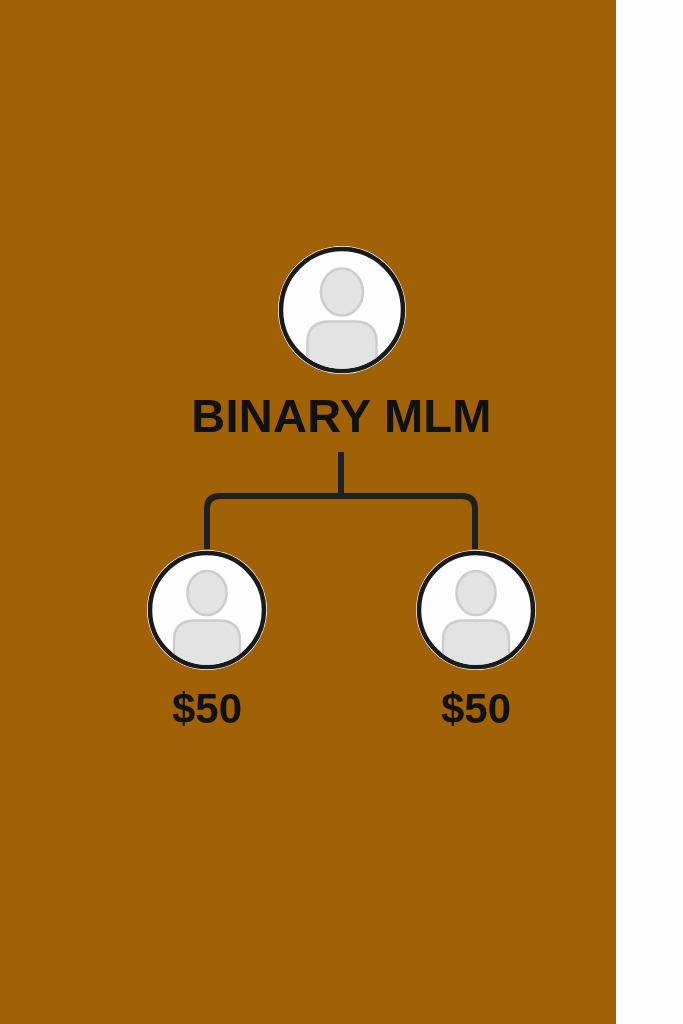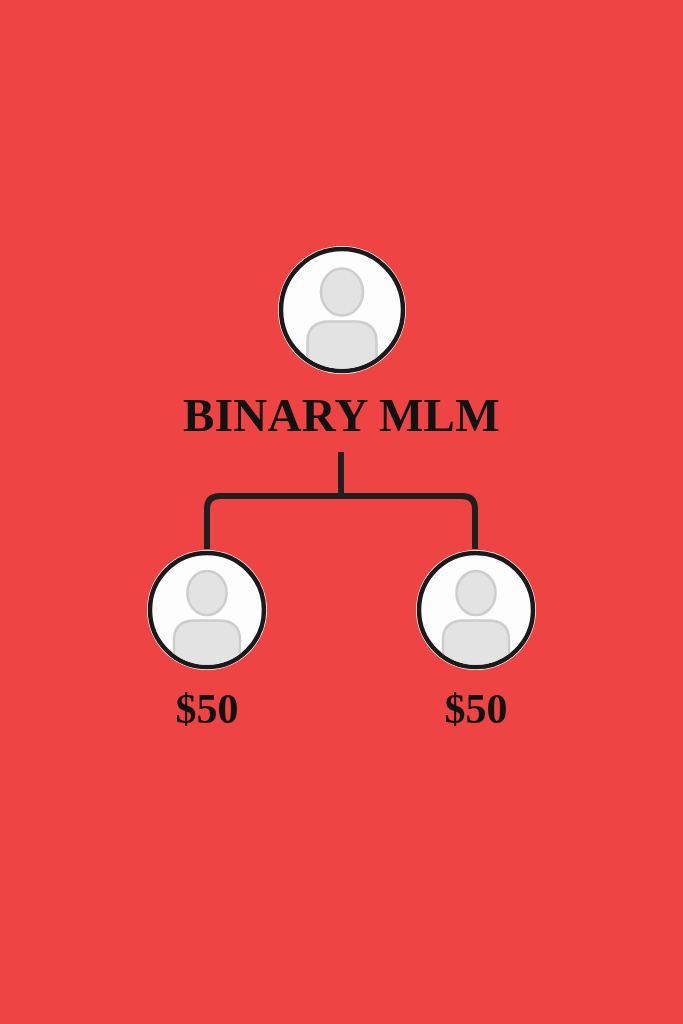--- a/index.html
+++ b/index.html
@@ -10,24 +10,23 @@
   body {
     width: 683px;
     height: 1024px;
     background: #fdfdfd;
     font-family: "Liberation Sans", sans-serif;
     overflow: hidden;
   }
 
   #diagram-root {
     position: relative;
-    width: 683px;
+    width: 616px;
     height: 1024px;
-    background: #ef4444;
-    font-family: Liberation Serif, serif;
+    background: #a16207;
   }
 
   
   .node {
     position: absolute;
     display: flex;
     flex-direction: column;
     align-items: center;
   }
 

